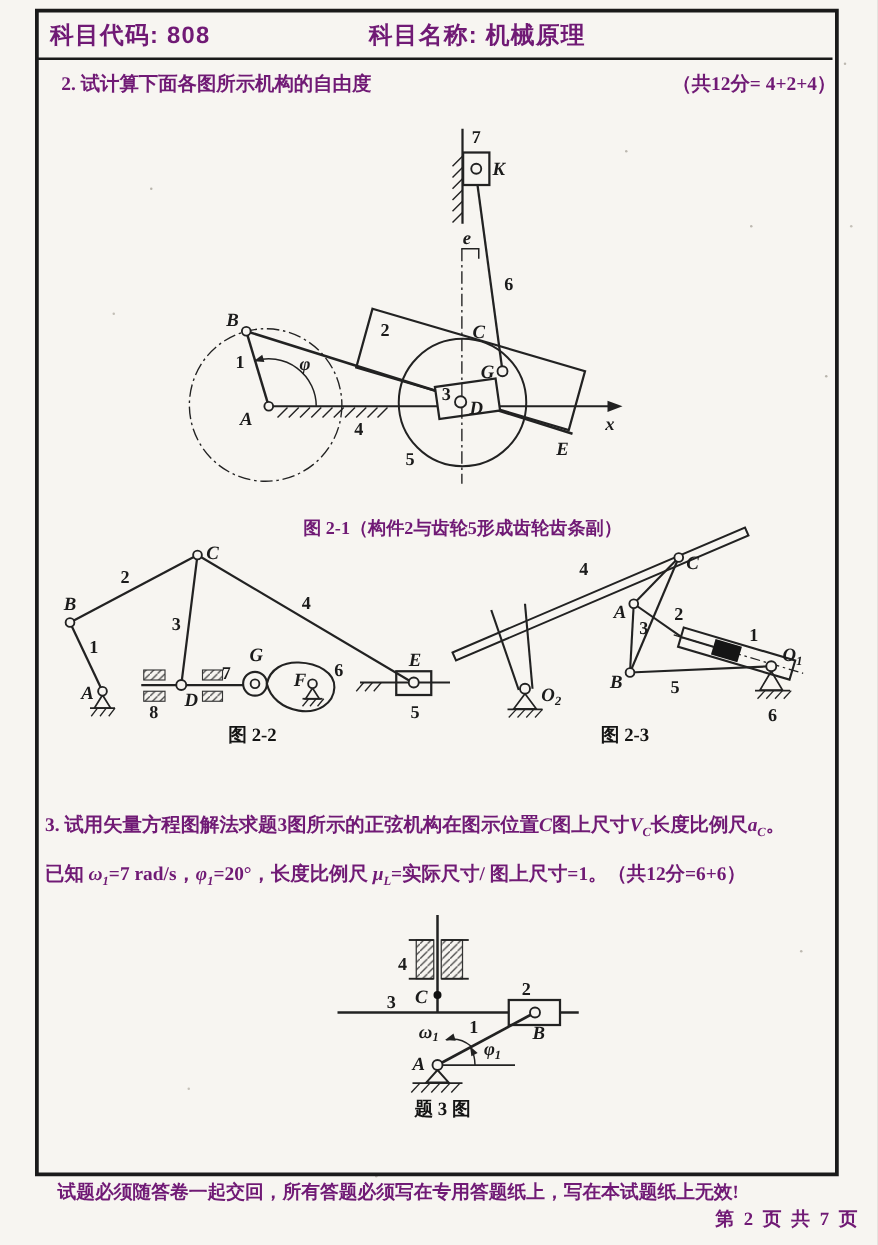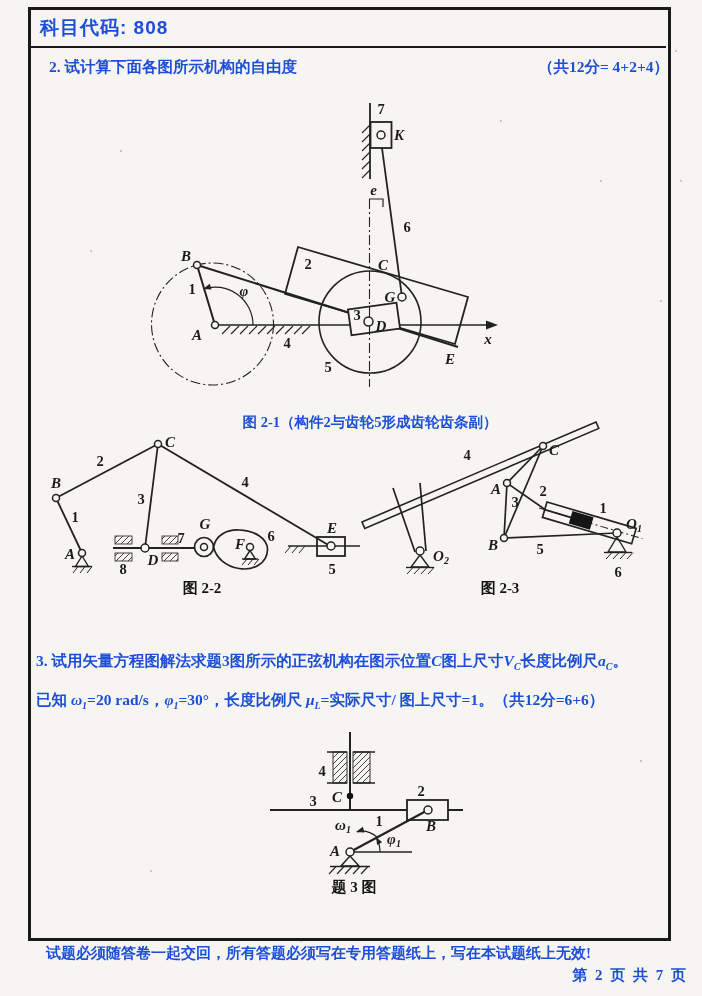--- a/index.html
+++ b/index.html
@@ -1,17 +1,17 @@
 <!DOCTYPE html>
 <html><head>
 <meta charset="utf-8">
 <style>
   html,body{margin:0;padding:0;background:#d8d6d2;}
   .page{position:relative;width:702px;height:996px;margin:0 auto;background:#f7f5f1;overflow:hidden;
-        font-family:"Liberation Serif","DejaVu Serif",serif;color:#1d4ed8;}
+        font-family:"Liberation Serif","DejaVu Serif",serif;color:#701a75;}
   .frame{position:absolute;left:28px;top:7px;width:637px;height:928px;border:3px solid #1a1a1a;}
   .hdr-code{position:absolute;left:40px;top:15px;font:700 19px "Liberation Sans","DejaVu Sans",sans-serif;letter-spacing:1px;}
   .hdr-name{position:absolute;left:295px;top:15px;font:700 19px "Liberation Sans","DejaVu Sans",sans-serif;letter-spacing:1px;}
   .hdr-rule{position:absolute;left:30px;top:46px;width:636px;height:2px;background:#1a1a1a;}
   .q2row{position:absolute;left:49px;top:57px;width:620px;display:flex;justify-content:space-between;
          font:700 15.5px "Liberation Serif",serif;}
   .q2row .q2text{margin-right:8px;}
   .fig{position:absolute;}
   .fig svg{display:block;overflow:visible;}
   .cap21{position:absolute;left:170px;top:413px;width:400px;text-align:center;
@@ -34,20 +34,21 @@
   .pin{fill:#f7f5f1;stroke:#222;stroke-width:1.5;}
 </style>
 </head>
 <body>
 
 <div class="page">
   <div class="speckles"></div>
   <div class="frame"></div>
 
   <div class="hdr-code">科目代码: 808</div>
+  <div class="hdr-name">科目名称: 机械原理</div>
   <div class="hdr-rule"></div>
 
   <div class="q2row">
     <span><span>2.</span> <span class="q2text">试计算下面各图所示机构的自由度</span></span>
     <span>（共12分= 4+2+4）</span>
   </div>
 
   <div class="fig" style="left:140px;top:95px;">
   <svg width="370" height="303" viewBox="0 0 370 303">
 
@@ -266,21 +267,21 @@
     <text class="lbl" x="133" y="125">B</text>
     <text class="num" x="180" y="129">5</text>
     <text class="num" x="258" y="152">6</text>
     <text class="lbl" x="81" y="136"><tspan>O</tspan><tspan dy="3" font-size="10">2</tspan></text>
     <text class="cap" x="140" y="168">图 2-3</text>
   </svg>
   </div>
 
   <div class="q3">
     <div class="ln"><span>3. 试用矢量方程图解法求题3图所示的正弦机构在图示位置</span><span class="var">C</span><span>图上尺寸</span><span class="var">V</span><span class="sub">C</span><span>长度比例尺</span><span class="var">a</span><span class="sub">C</span><span>。</span></div>
-    <div class="ln"><span>已知 </span><span class="var">ω</span><span class="sub">1</span><span>=20 rad/s，</span><span class="var">φ</span><span class="sub">1</span><span>=30°，长度比例尺 </span><span class="var">μ</span><span class="sub">L</span><span>=实际尺寸/ 图上尺寸=1。（共12分=6+6）</span></div>
+    <div class="ln"><span>已知 </span><span class="var">ω</span><span class="sub">1</span><span>=7 rad/s，</span><span class="var">φ</span><span class="sub">1</span><span>=20°，长度比例尺 </span><span class="var">μ</span><span class="sub">L</span><span>=实际尺寸/ 图上尺寸=1。（共12分=6+6）</span></div>
   </div>
 
   <div class="fig" style="left:240px;top:725px;">
   <svg width="230" height="175" viewBox="0 0 230 175">
     <defs>
       <pattern id="hp3" width="6" height="6" patternUnits="userSpaceOnUse">
         <path d="M0,6 L6,0" stroke="#444" stroke-width="1"></path>
       </pattern>
     </defs>
 

